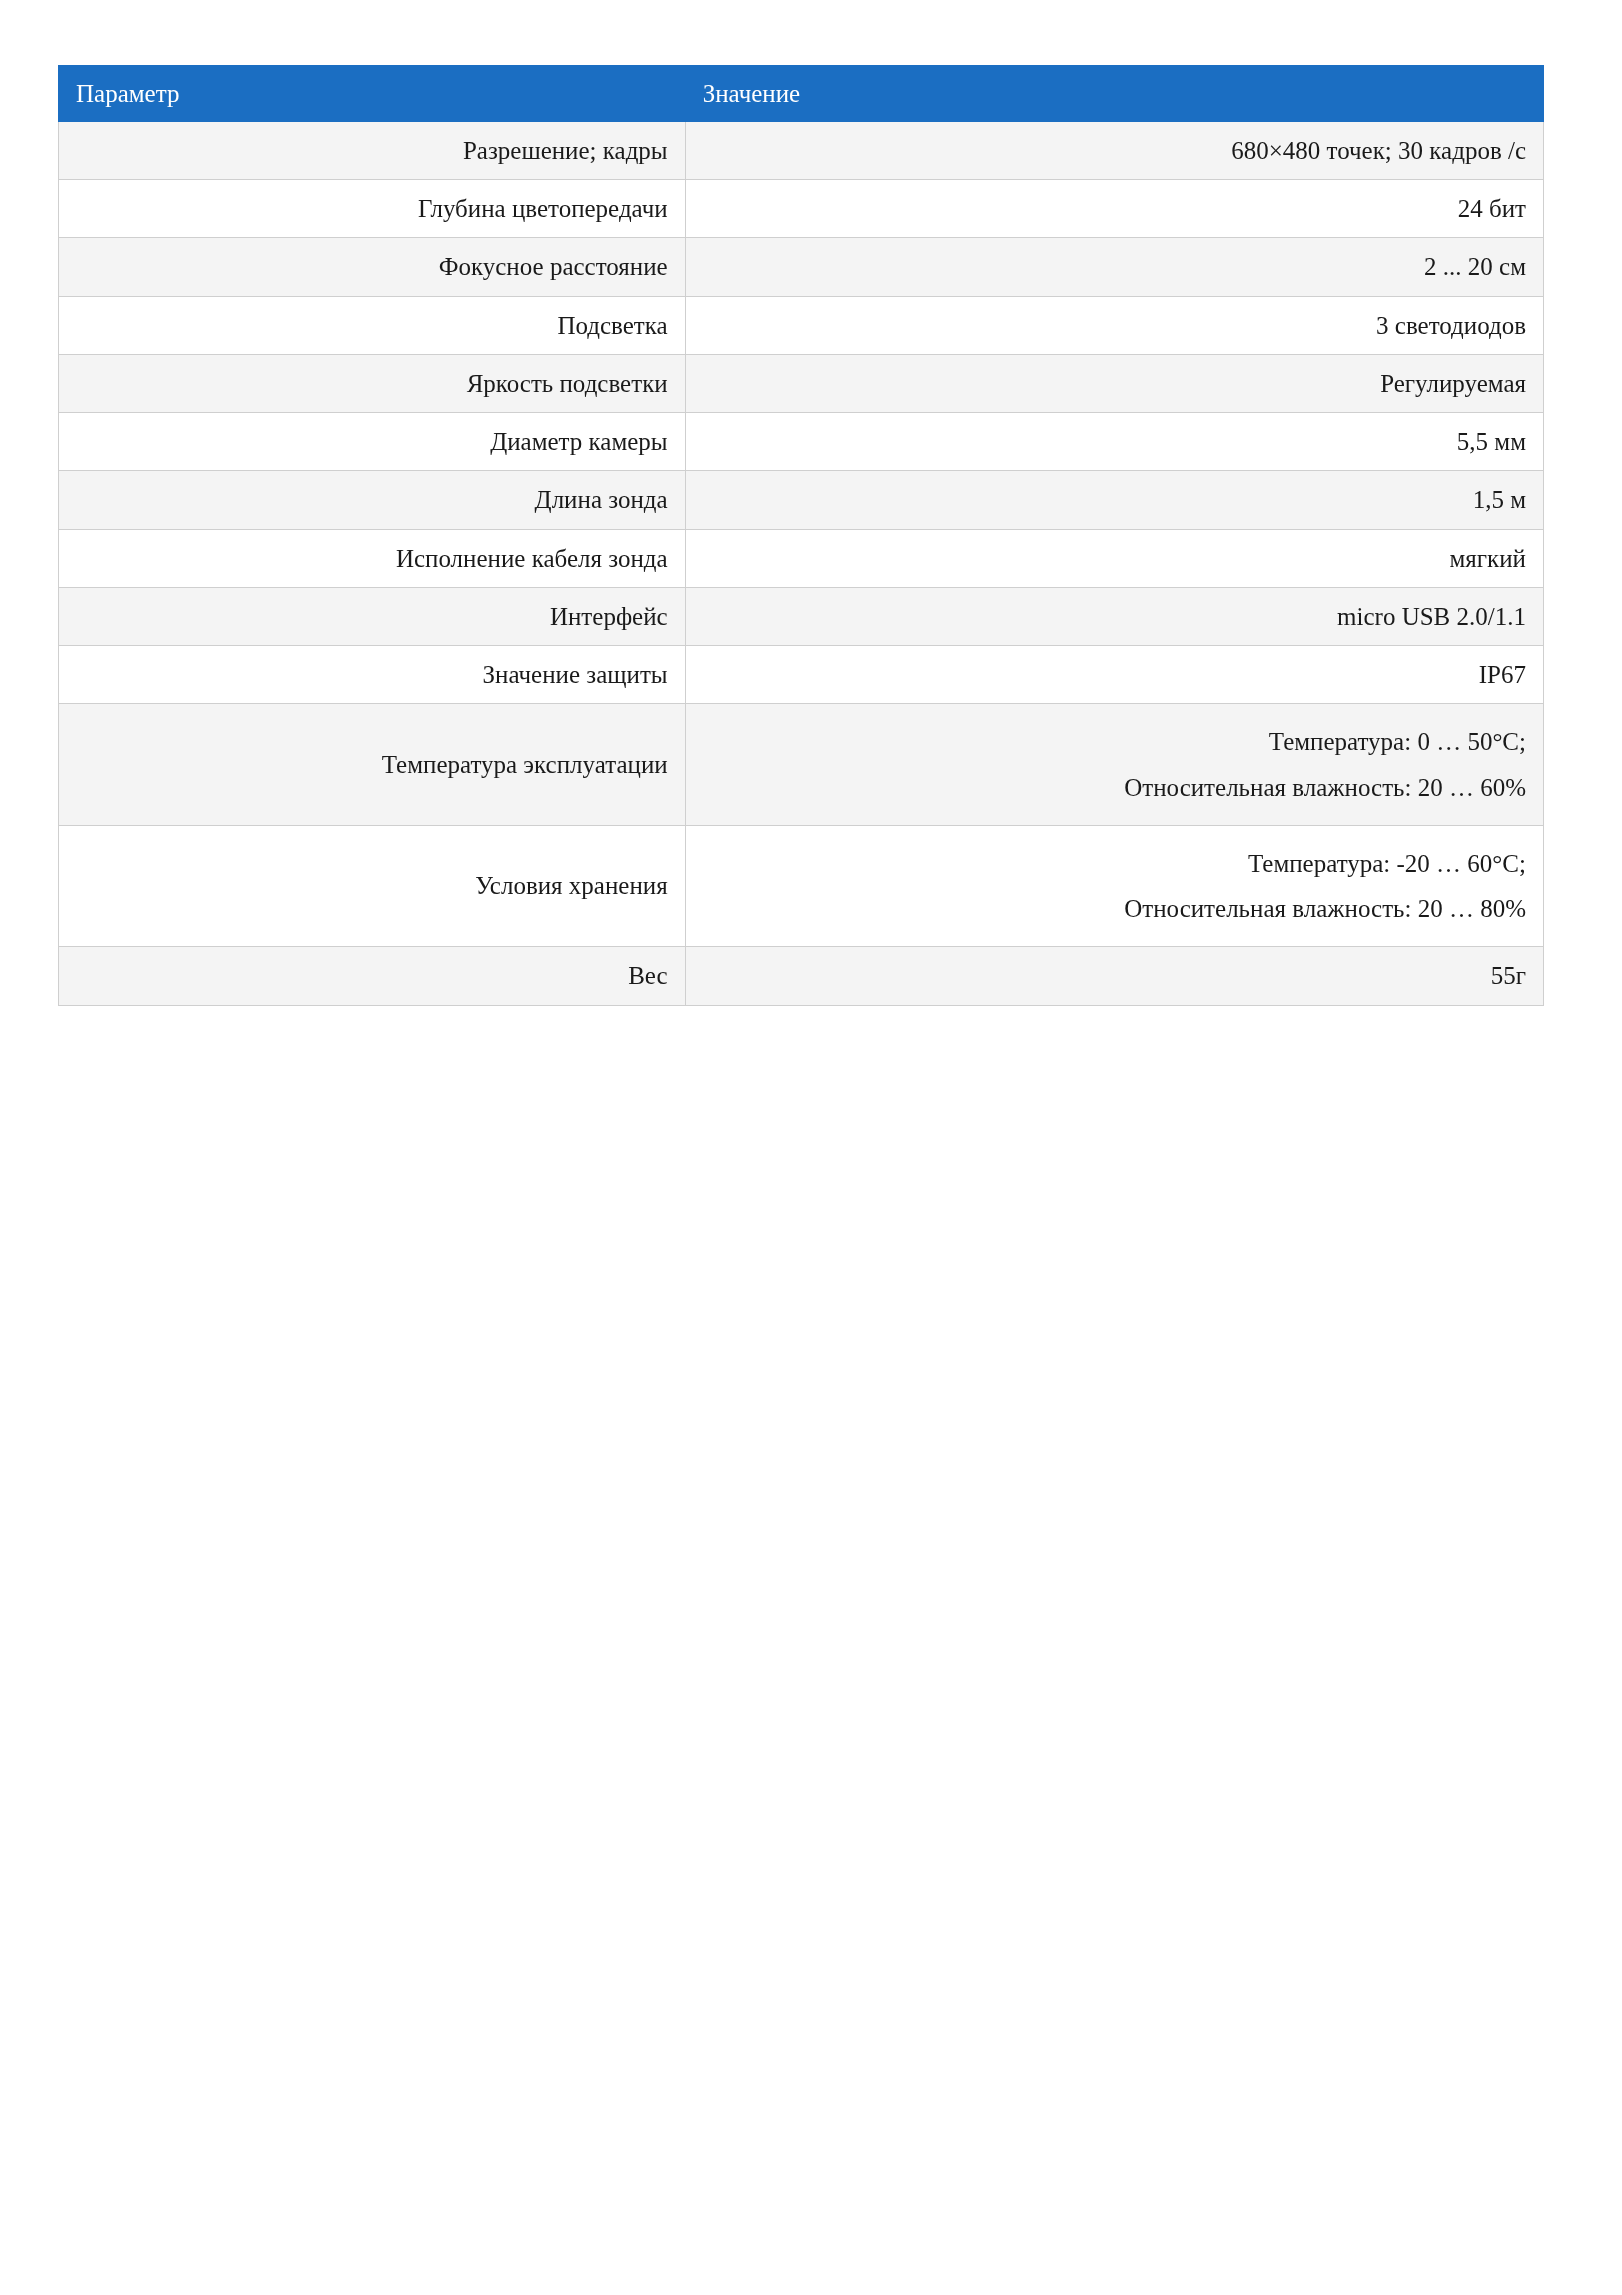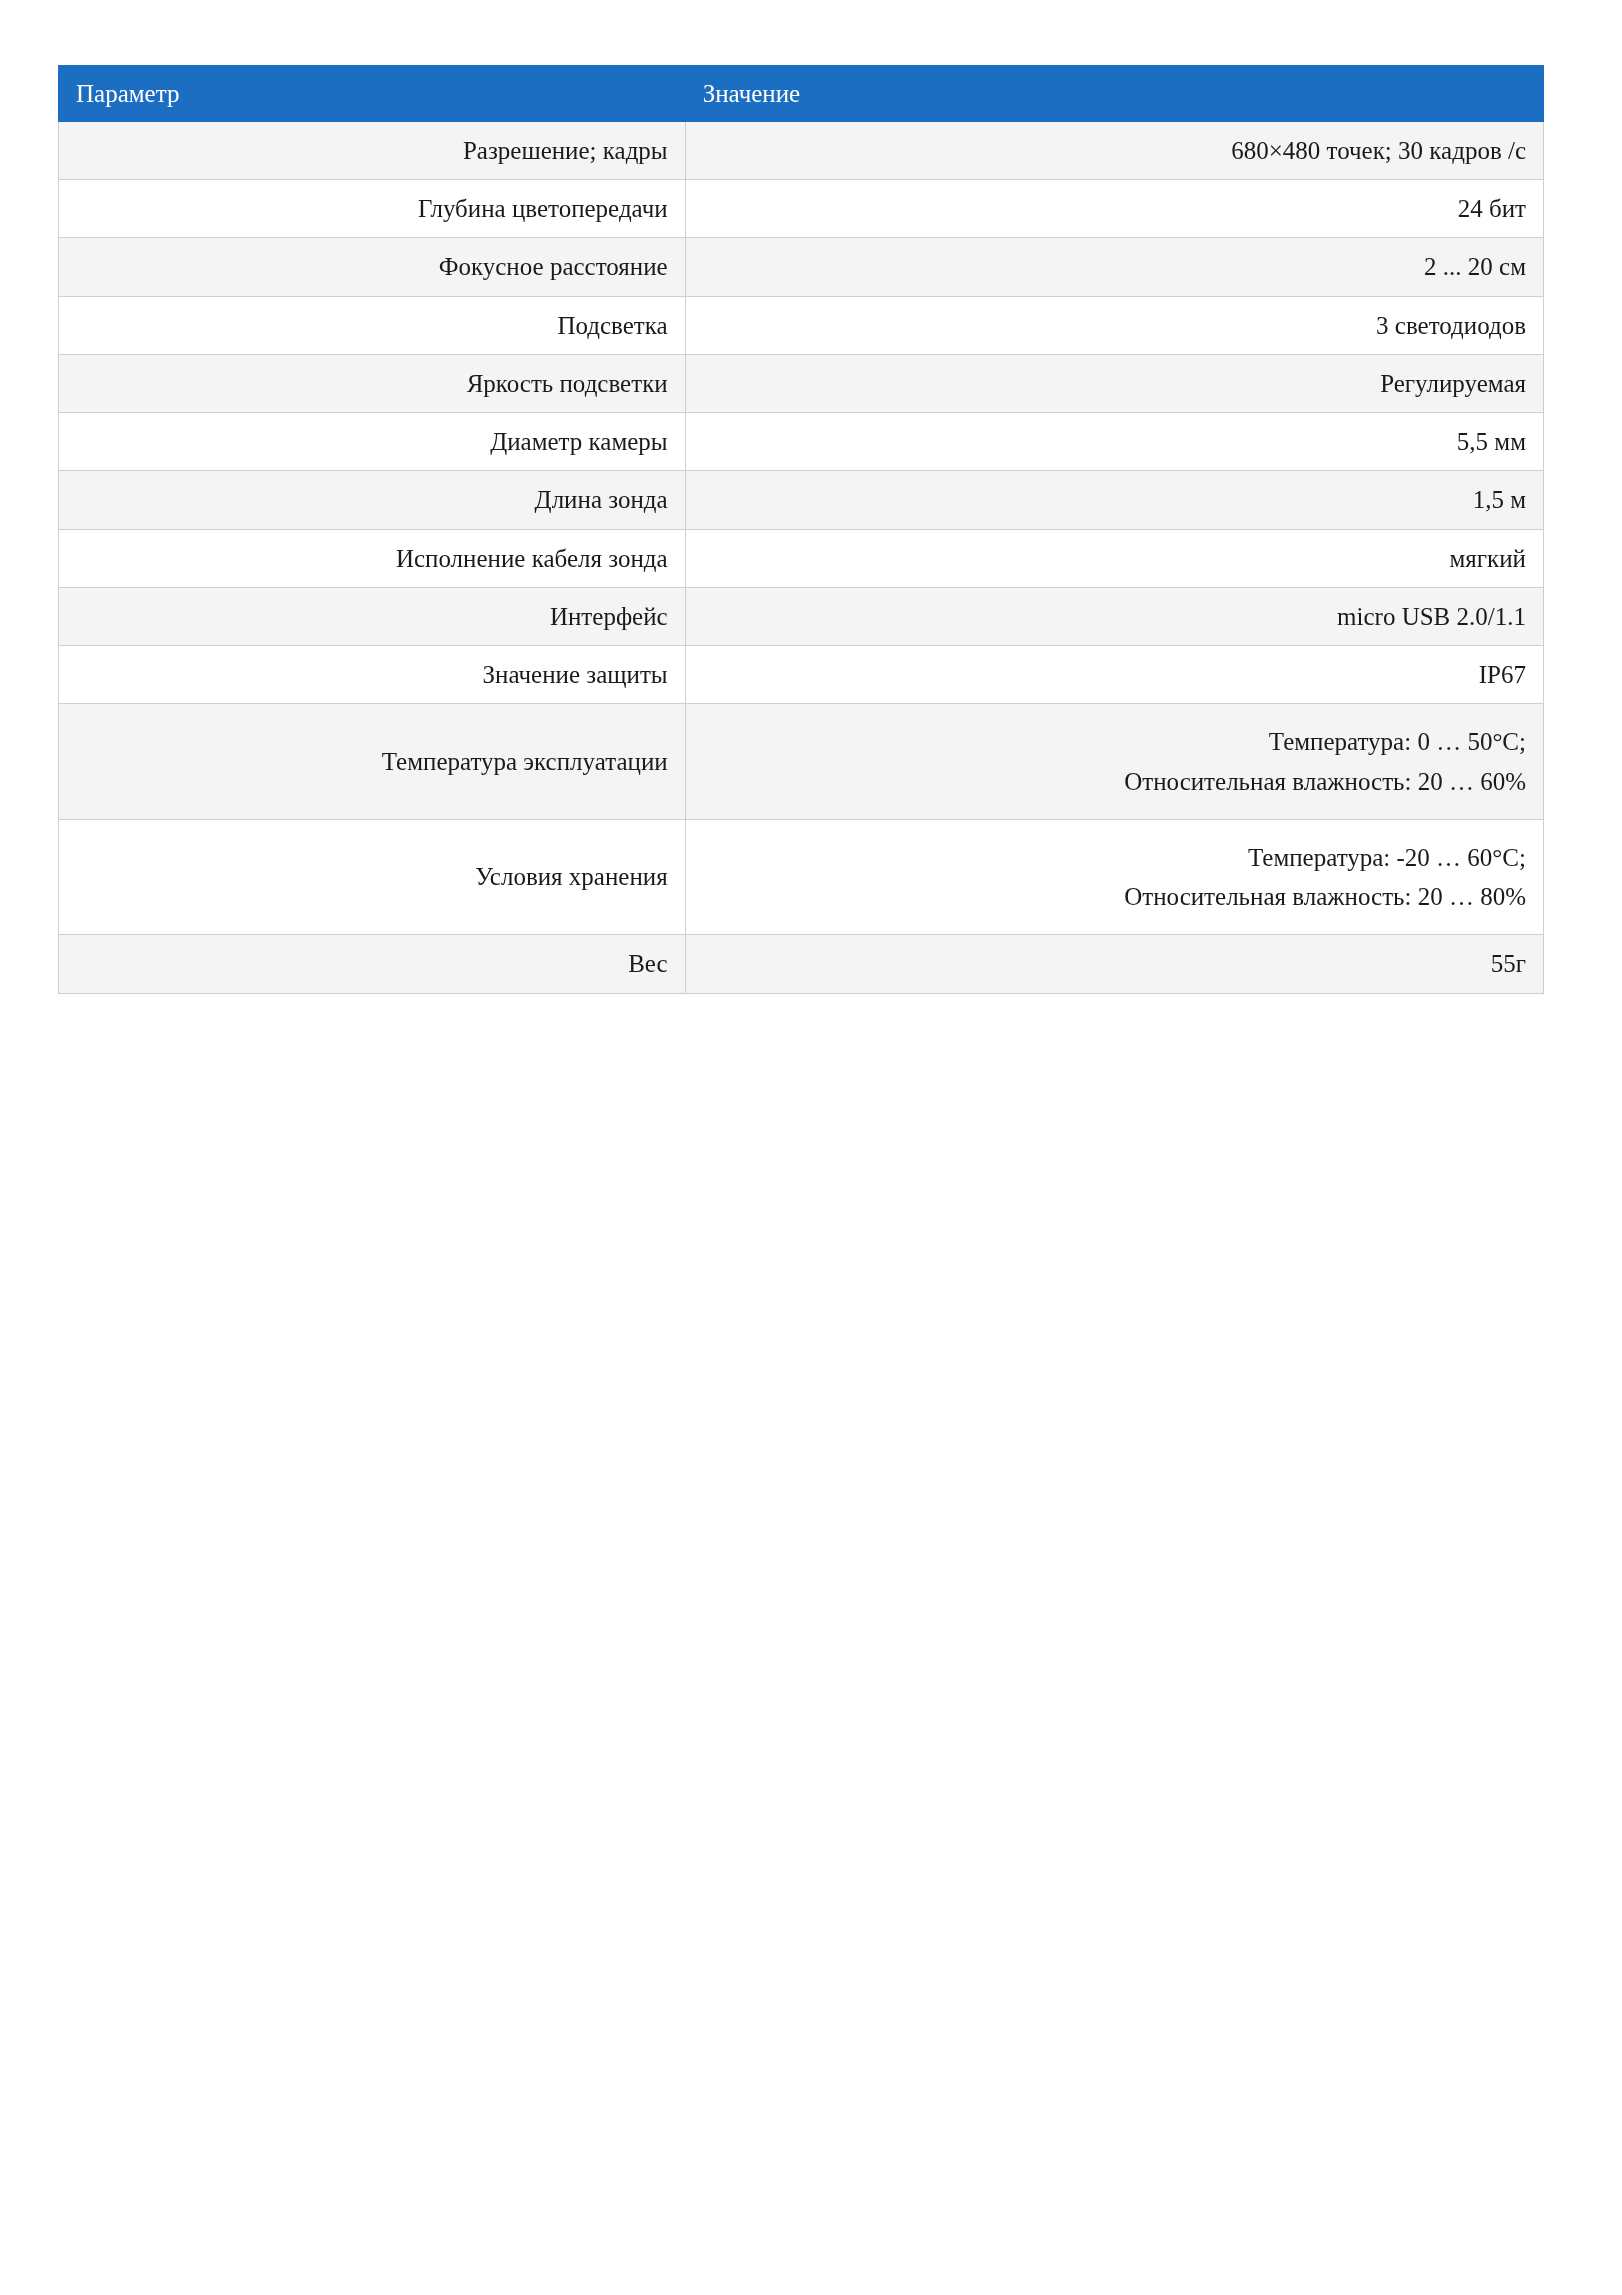--- a/index.html
+++ b/index.html
@@ -54,21 +54,21 @@
     text-align: right;
   }
   tbody tr:nth-child(odd) td {
     background: var(--stripe-color, #f4f4f4);
   }
   tbody tr.multi td {
     padding-top: 22px;
     padding-bottom: 22px;
   }
   .value-cell .line + .line {
-    margin-top: 8px;
+    margin-top: 14px;
   }
 </style>
 </head>
 <body>
 
 <div class="page">
   <table class="spec">
     <colgroup>
       <col class="c1">
       <col class="c2">

